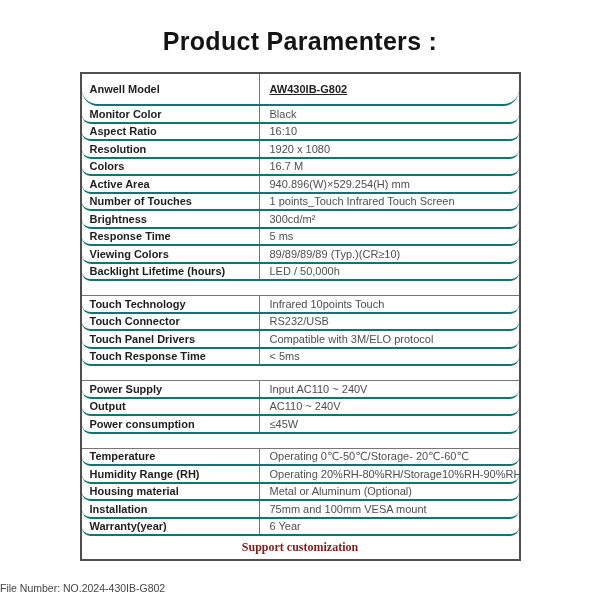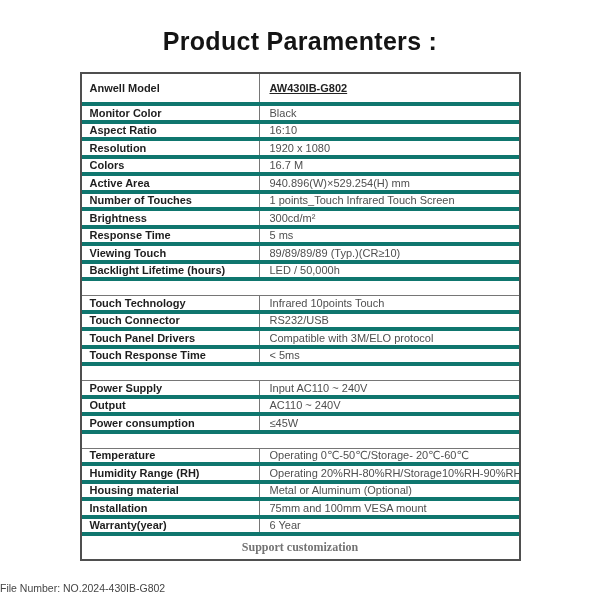--- a/index.html
+++ b/index.html
@@ -15,21 +15,22 @@
     letter-spacing: 0.3px;
   }
   .spec-table {
     width: 437px; margin: 8px auto 0 auto;
     border: 2px solid #4f4f4f;
     background: #ffffff;
   }
   .row {
     display: flex; align-items: stretch;
     height: 17.5px; box-sizing: border-box;
-    border-bottom: 4px solid #0f766e;
+    border-bottom: 2px solid #0f766e;
+    border-radius: 16px;
   }
   .row.model-row { height: 32px; }
   .cell {
     display: flex; align-items: center;
     font-size: 11px; box-sizing: border-box;
     white-space: nowrap; overflow: hidden;
   }
   .cell.label {
     flex: 0 0 178px; width: 178px;
     border-right: 1px solid #767676;
@@ -46,21 +47,21 @@
     text-decoration: underline;
   }
   .spacer-row {
     height: 15px; box-sizing: border-box;
     border-bottom: 1px solid #767676;
   }
   .footer-row {
     height: 23px; box-sizing: border-box;
     display: flex; align-items: center; justify-content: center;
     font-family: "Liberation Serif", "DejaVu Serif", serif;
-    font-weight: bold; font-size: 12px; color: #737373;
+    font-weight: bold; font-size: 12px; color: #7f1d1d;
   }
   .file-number {
     margin-top: 21px;
     text-align: left;
     font-size: 10.5px; color: #454545;
   }
 </style>
 </head>
 <body>
 
@@ -100,21 +101,21 @@
     </div>
     <div class="row">
       <div class="cell label">Brightness</div>
       <div class="cell value">300cd/m²</div>
     </div>
     <div class="row">
       <div class="cell label">Response Time</div>
       <div class="cell value">5 ms</div>
     </div>
     <div class="row">
-      <div class="cell label">Viewing Touch</div>
+      <div class="cell label">Viewing Colors</div>
       <div class="cell value">89/89/89/89 (Typ.)(CR≥10)</div>
     </div>
     <div class="row">
       <div class="cell label">Backlight Lifetime (hours)</div>
       <div class="cell value">LED / 50,000h</div>
     </div>
 
     <div class="spacer-row"></div>
 
     <div class="row">

